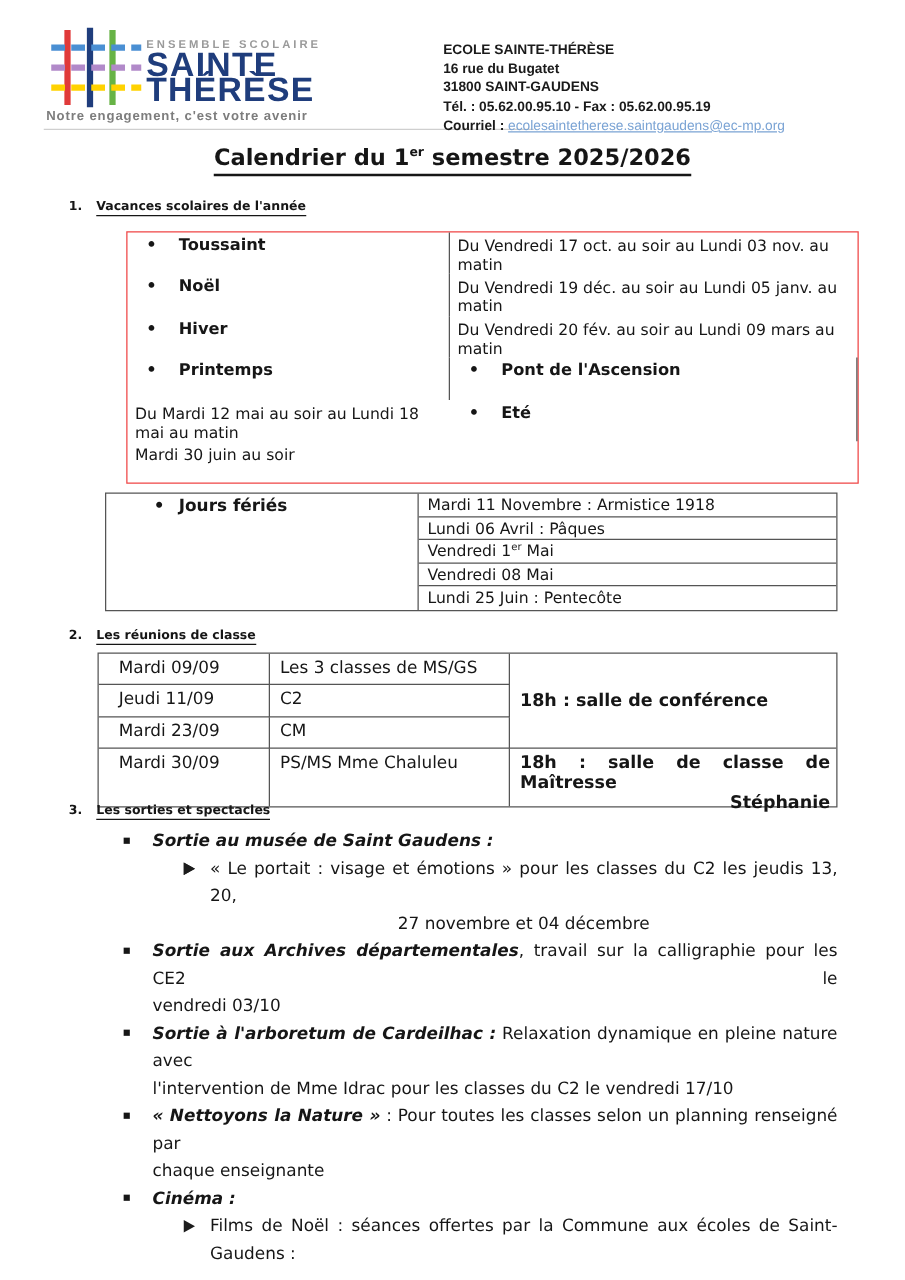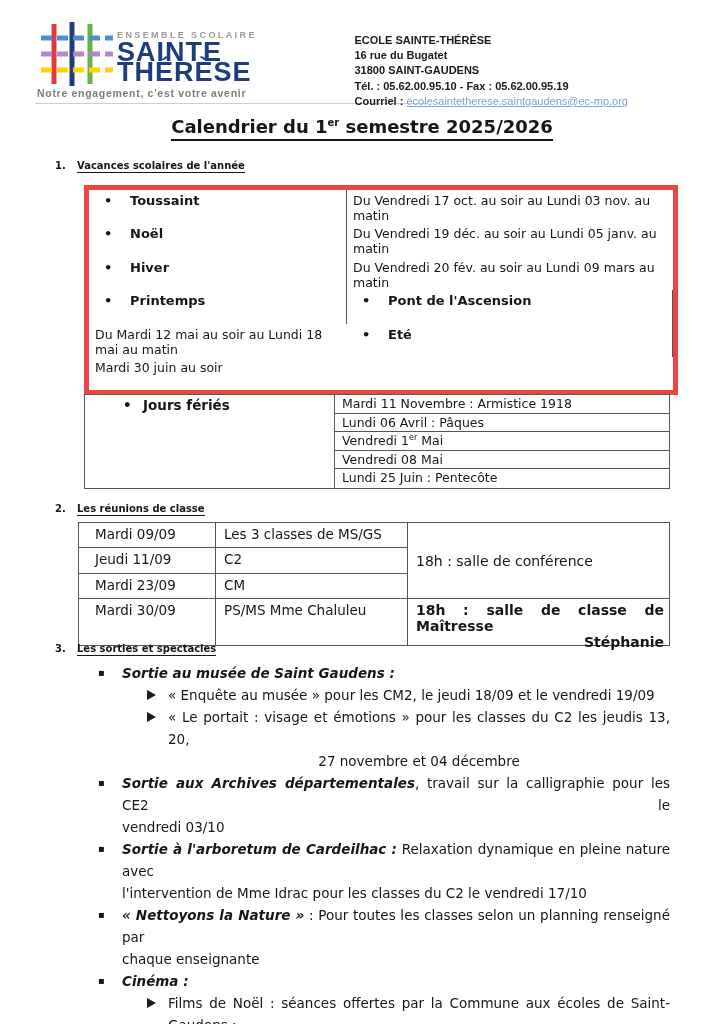--- a/index.html
+++ b/index.html
@@ -28,22 +28,22 @@
                    border-bottom:2px solid #161616; padding-bottom:2px;text-align:center; }
   .doc-title sup { font-size:10px; }
   
   .sec-heading { position:absolute; left:55px; font-size:10px; font-weight:bold; white-space:nowrap; }
   .sec-heading .num { display:inline-block; width:22px; }
   .sec-heading .ht { border-bottom:1.6px solid #161616; padding-bottom:1px; }
   #sec1-heading { top:160px; }
   #sec2-heading { top:503px; }
   #sec3-heading { top:643px; }
   
-  .tbl1 { position:absolute; left:84px; top:185px; width:584px;
-          border:5px solid #ef4444; display:grid; grid-template-columns:258px 1fr;
+  .tbl1 { position:absolute; left:101px; top:185px; width:584px;
+          border:1px solid #ef4444; display:grid; grid-template-columns:258px 1fr;
           grid-auto-rows:33.4px; }
   .tbl1 .cl { border-right:1px solid #555; padding:3px 0 0 15px; font-weight:bold; font-size:13px; }
   .tbl1 .cl .blt { display:inline-block; width:26px; text-align:left; font-weight:bold; }
   .tbl1 .cr { padding:3px 0 0 6px; font-size:12.5px; }
   
   .tbl2 { position:absolute; left:84px; top:394px; width:584px;
           border:1px solid #555; display:grid; grid-template-columns:250px 1fr;
           grid-template-rows:repeat(5,18.6px); }
   .tbl2 .cl { grid-row:1/6; border-right:1px solid #555; padding:2px 0 0 38px;
               font-weight:bold; font-size:13.5px; }
@@ -53,21 +53,21 @@
   .tbl2 sup { font-size:8px; }
   
   .tbl3 { position:absolute; left:78px; top:522px; width:590px;
           border:1px solid #555; display:grid; grid-template-columns:137px 192px 1fr;
           grid-template-rows:25px 26px 25px 46px; }
   .tbl3 .c { font-size:13.5px; padding:3px 0 0 8px; }
   .tbl3 .c1 { padding-left:16px; border-right:1px solid #555; }
   .tbl3 .c2 { border-right:1px solid #555; }
   .tbl3 .bb { border-bottom:1px solid #555; }
   .tbl3 .merged { grid-column:3; grid-row:1/4; display:flex; align-items:center;
-                  padding-left:8px; font-weight:normal; font-size:14px; border-bottom:1px solid #555; }
+                  padding-left:8px; font-weight:bold; font-size:14px; border-bottom:1px solid #555; }
   .tbl3 .note4 { grid-column:3; grid-row:4; padding:3px 5px 0 8px; font-weight:bold; font-size:14px; }
   .tbl3 .note4 .l1 { text-align:justify; text-align-last:justify; }
   .tbl3 .note4 .l2 { text-align:right; }
   
   .outings { position:absolute; left:84px; top:662px; width:586px; font-size:13.5px; line-height:22px; }
   .o1 { position:relative; padding-left:38px; }
   .o1 > .marker { position:absolute; left:14px; top:0; font-size:10px; }
   .o1 .bld { font-weight:bold; font-style:italic; }
   .o2 { position:relative; padding-left:84px; }
   .arrow-glyph { position:absolute; left:63px; top:6px; width:0; height:0;
@@ -163,21 +163,20 @@
   </div>
 
   <div class="outings">
 
     <div class="o1">
       <span class="marker">▪</span>
       <span class="bld">Sortie au musée de Saint Gaudens :</span>
     </div>
     <div class="o2">
       <span class="arrow-glyph"></span>
-      <span>« Enquête au musée » pour les CM2, le jeudi 18/09 et le vendredi 19/09</span>
     </div>
     <div class="o2">
       <span class="arrow-glyph"></span>
       <div class="jl">« Le portait : visage et émotions » pour les classes du C2 les jeudis 13, 20,</div>
       <div class="ctr">27 novembre et 04 décembre</div>
     </div>
 
     <div class="o1">
       <span class="marker">▪</span>
       <div class="jl"><span class="bld">Sortie aux Archives départementales</span><span>, travail sur la calligraphie pour les CE2 le</span></div>

